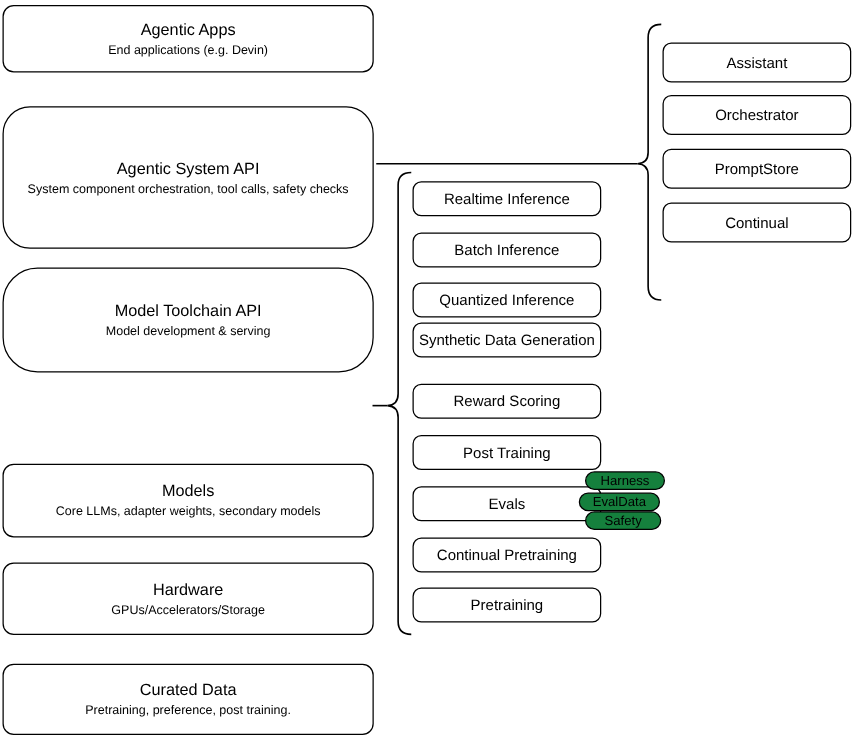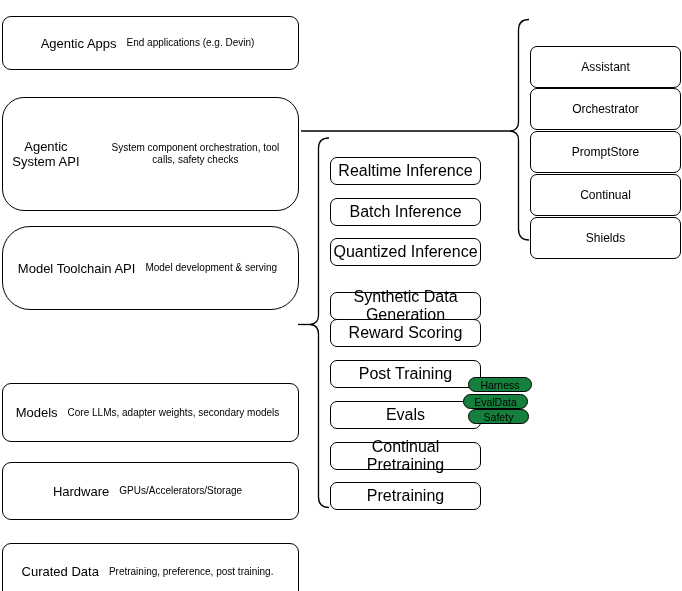--- a/index.html
+++ b/index.html
@@ -11,30 +11,30 @@
     color:#000000;
     overflow:hidden;
   }
   .wires{position:absolute;left:0;top:0;width:682px;height:591px;}
   .node{
     position:absolute;
     box-sizing:border-box;
     background:#ffffff;
     border:1.5px solid #000000;
     display:flex;
+    flex-direction:column;
     align-items:center;
     justify-content:center;
     text-align:center;
-    margin-top:12px;
   }
   .lbox{left:2px;width:297px;gap:4px;}
   .ltitle{font-size:13px;line-height:15px;}
   .lsub{font-size:10px;line-height:12px;padding:0 6px;}
-  .mbox{left:330px;width:151px;height:28px;border-radius:7px;font-size:16px;}
-  .rbox{left:530px;width:151px;height:42px;border-radius:7px;font-size:12px;}
+  .mbox{left:330px;width:151px;height:28px;border-radius:7px;font-size:12px;}
+  .rbox{left:530px;width:151px;height:32px;border-radius:7px;font-size:12px;}
   .pill{
     position:absolute;
     box-sizing:border-box;
     background:#15803d;
     border:1.5px solid #000000;
     border-radius:999px;
     display:flex;align-items:center;justify-content:center;
     font-size:10.5px;
     z-index:5;
   }
@@ -79,30 +79,29 @@
   </div>
 
   <div class="node lbox" style="top:531px;height:57px;border-radius:9px">
     <div class="ltitle">Curated Data</div>
     <div class="lsub">Pretraining, preference, post training.</div>
   </div>
 
   <div class="node mbox" style="top:145px">Realtime Inference</div>
   <div class="node mbox" style="top:186px">Batch Inference</div>
   <div class="node mbox" style="top:226px">Quantized Inference</div>
-  <div class="node mbox" style="top:280px">Synthetic Data Generation</div>
+  <div class="node mbox" style="top:258px">Synthetic Data Generation</div>
   <div class="node mbox" style="top:307px">Reward Scoring</div>
   <div class="node mbox" style="top:348px">Post Training</div>
   <div class="node mbox" style="top:389px">Evals</div>
   <div class="node mbox" style="top:430px">Continual Pretraining</div>
   <div class="node mbox" style="top:470px">Pretraining</div>
 
   <div class="pill" style="left:468px;top:377px;width:64px;height:15px">Harness</div>
   <div class="pill" style="left:463px;top:394px;width:65px;height:15px">EvalData</div>
   <div class="pill" style="left:468px;top:409px;width:61px;height:15px">Safety</div>
 
   <div class="node rbox" style="top:34px">Assistant</div>
   <div class="node rbox" style="top:76px">Orchestrator</div>
   <div class="node rbox" style="top:119px">PromptStore</div>
   <div class="node rbox" style="top:162px">Continual</div>
-  <div class="node rbox" style="top:205px">Shields</div>
 
 </div>
 
 </body></html>

